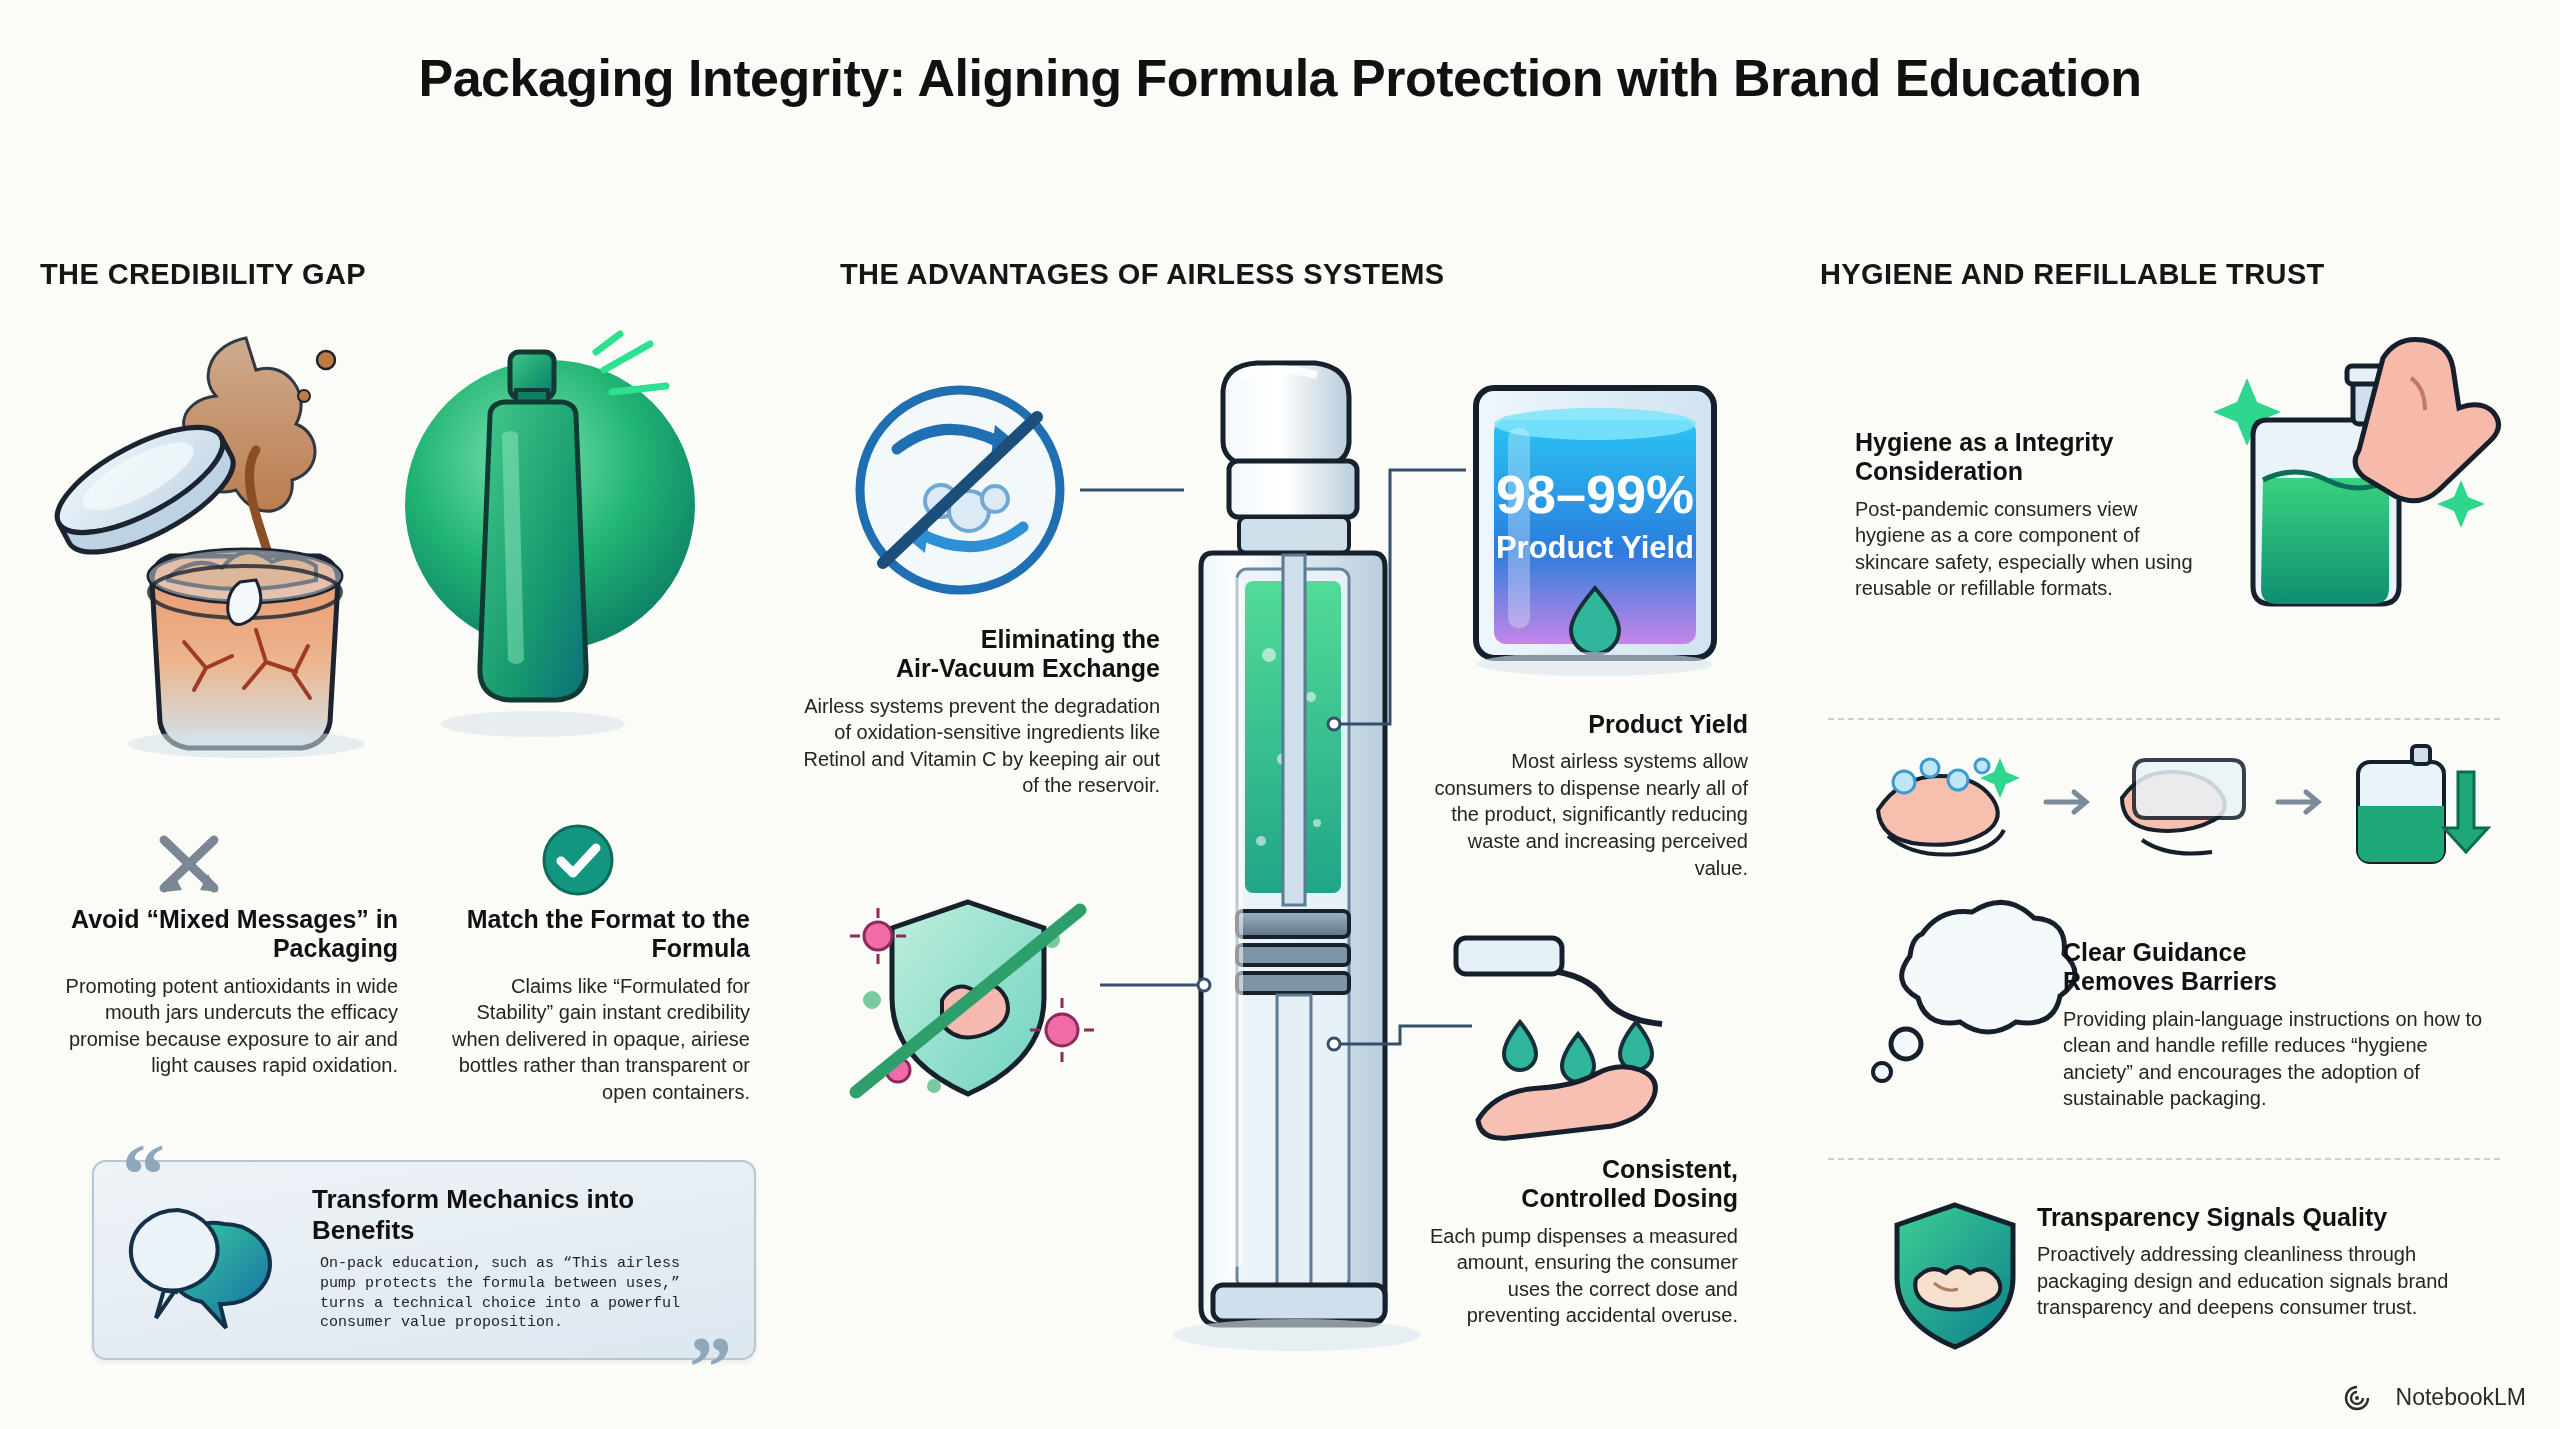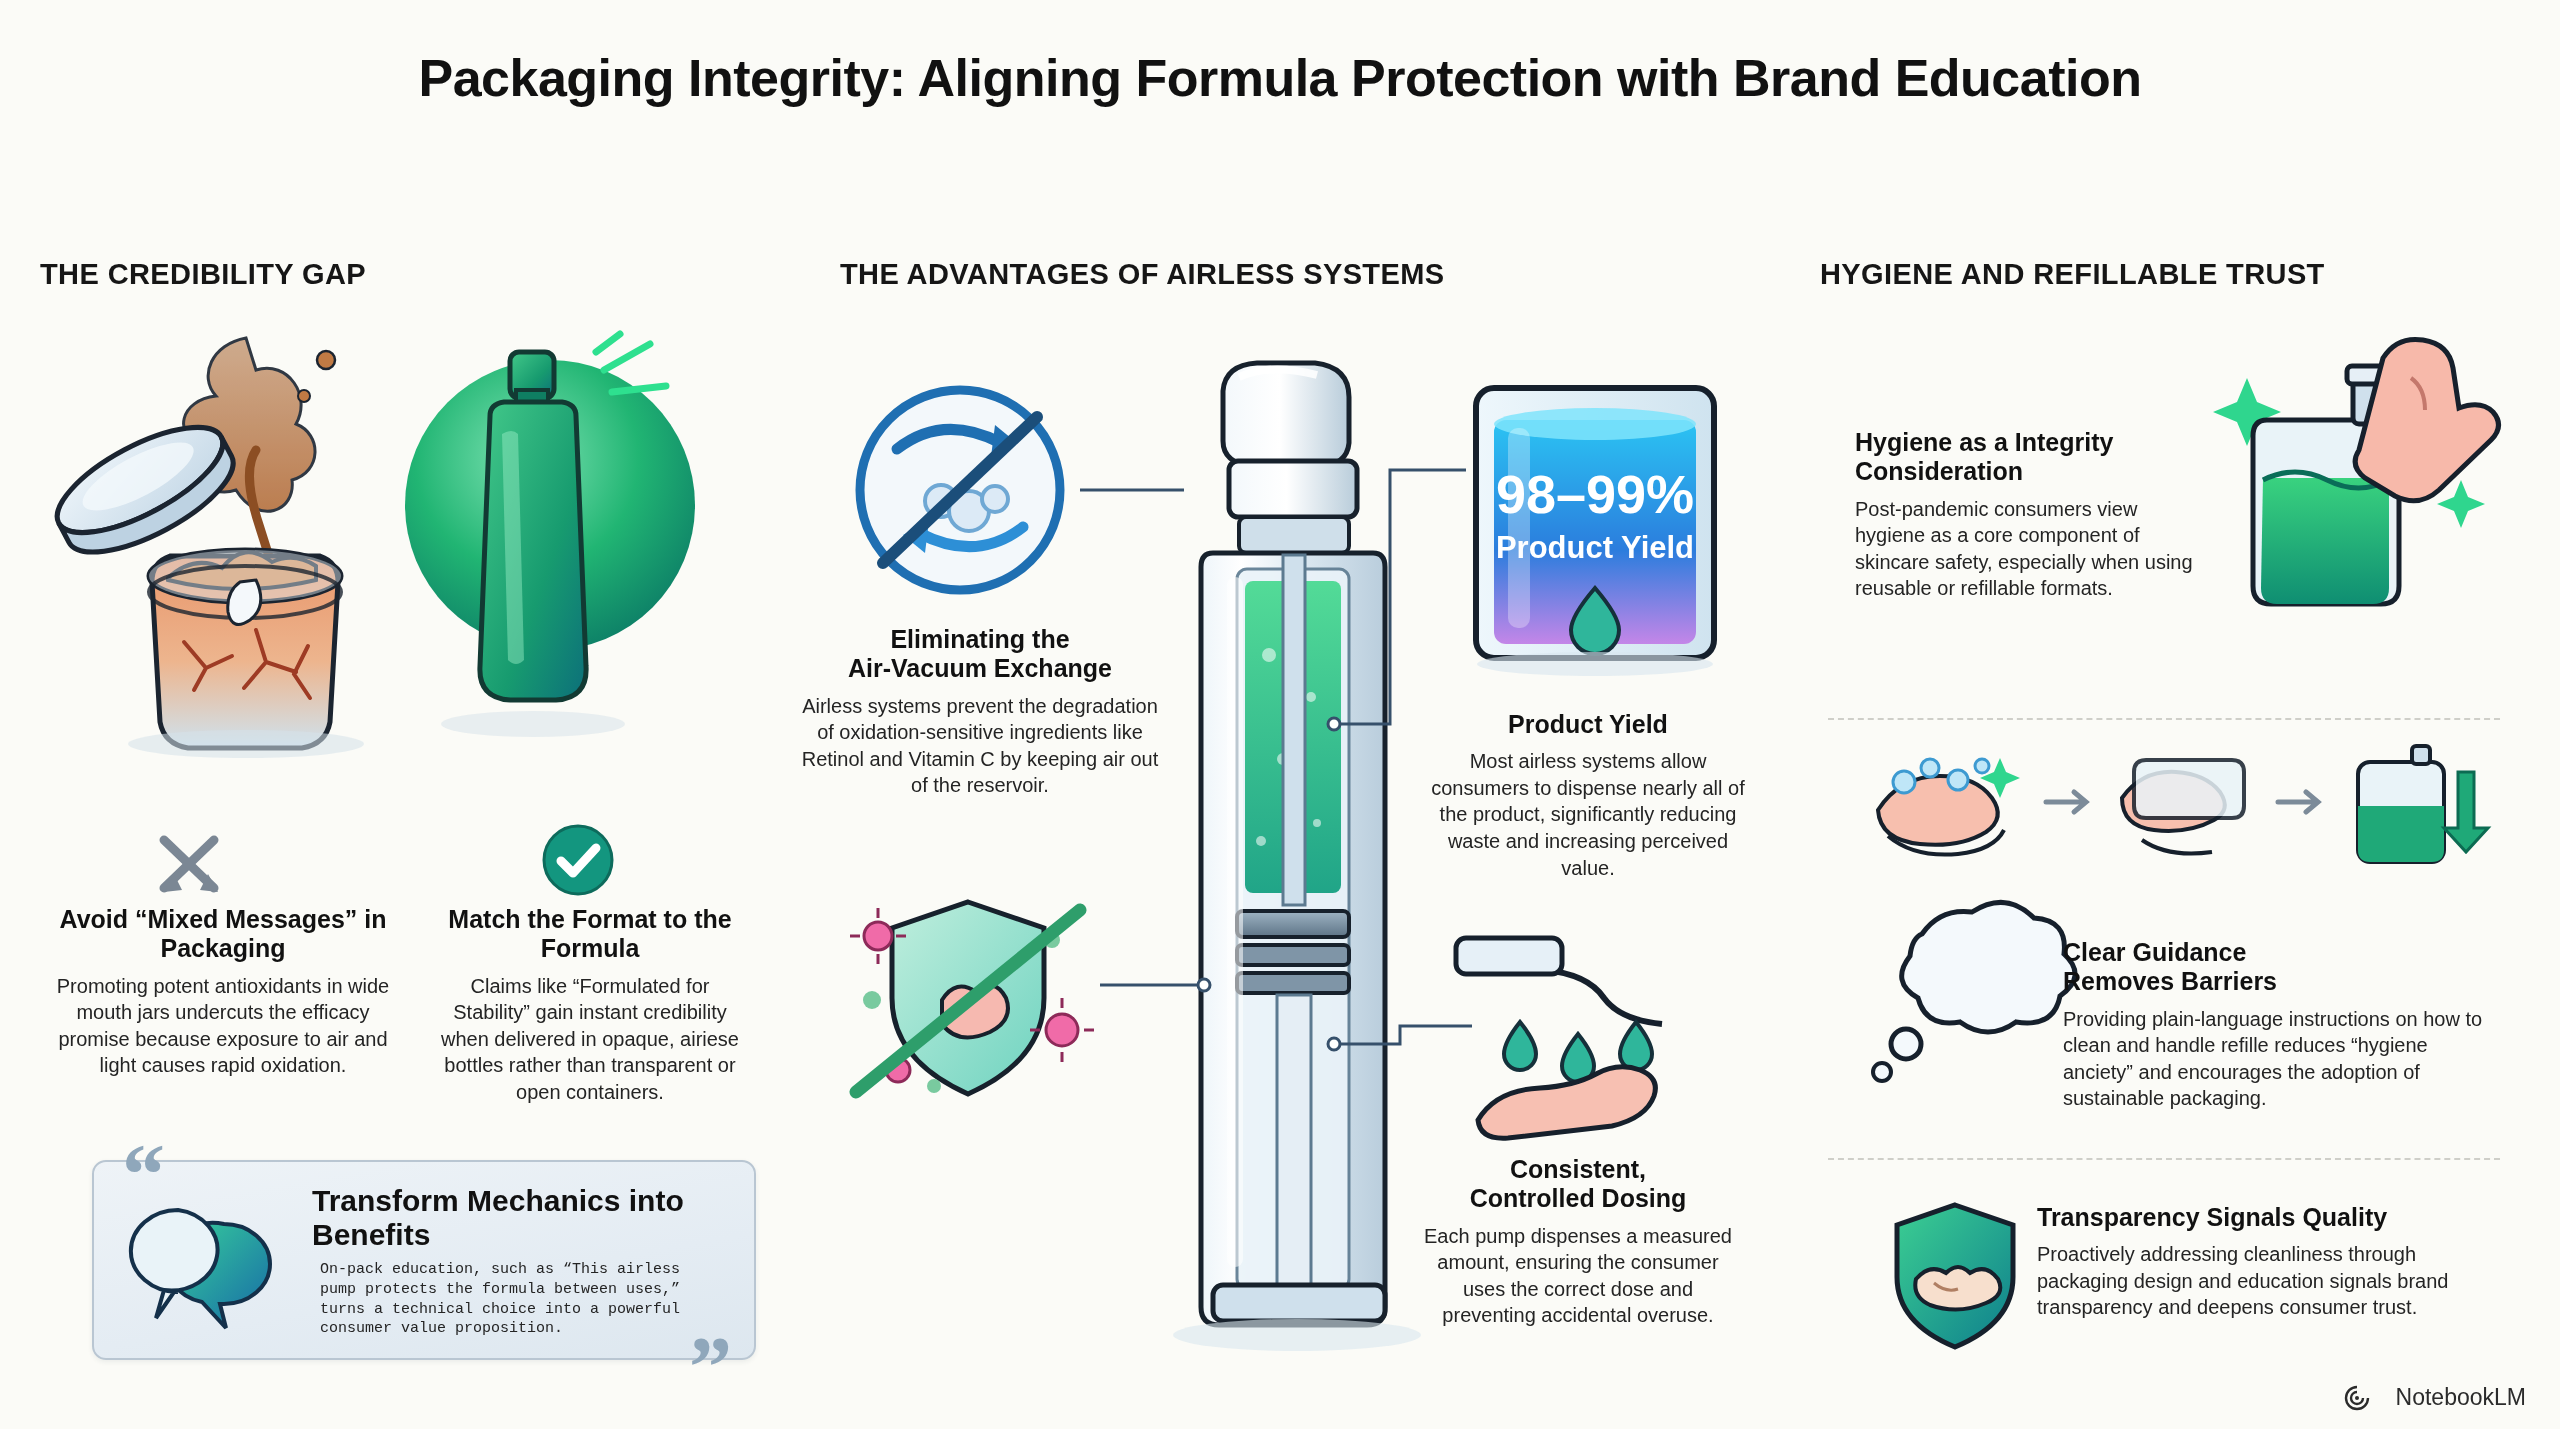--- a/index.html
+++ b/index.html
@@ -32,41 +32,41 @@
   #head-right{left:1820px;top:258px;width:700px;}
 
   
   .blk{position:absolute;}
   .blk h3{
     margin:0 0 9px 0;font-size:25px;font-weight:bold;line-height:1.17;color:#111;
   }
   .blk p{
     margin:0;font-size:20px;line-height:1.33;color:#242424;
   }
-  .center-txt{text-align:center;}
+  .center-txt{text-align:right;}
   .left-txt{text-align:left;}
 
   
   #blk-mixed{left:48px;top:905px;width:350px;}
   #blk-match{left:430px;top:905px;width:320px;}
 
   .quote-box{
     position:absolute;left:92px;top:1160px;width:660px;height:196px;
     border:2px solid #b9c6d2;border-radius:14px;
     background:linear-gradient(170deg,#eef3f7 0%,#e4ecf3 60%,#dde7ef 100%);
     box-shadow:0 2px 5px rgba(40,60,80,.08);
   }
   .quote-mark{
     position:absolute;font-size:86px;line-height:1;color:#8fa7bb;font-weight:bold;
     font-family:"Liberation Serif",serif;
   }
   .qm-open{left:28px;top:-30px;}
   .qm-close{right:22px;bottom:-52px;}
   .quote-body{position:absolute;left:218px;top:22px;width:420px;}
-  .quote-body h3{margin:0 0 8px 0;font-size:30px;font-weight:bold;color:#111;}
+  .quote-body h3{margin:0 0 8px 0;font-size:26px;font-weight:bold;color:#111;}
   .quote-body p{margin:8px;font-size:15px;line-height:1.32;color:#242424;font-family:Liberation Mono, monospace;}
 
   
   #blk-elim{left:800px;top:625px;width:360px;}
   #blk-contam{left:845px;top:1125px;width:290px;}
   #blk-yield{left:1428px;top:710px;width:320px;}
   #blk-dose{left:1418px;top:1155px;width:320px;}
 
   
   #blk-hyg{left:1855px;top:428px;width:345px;}

